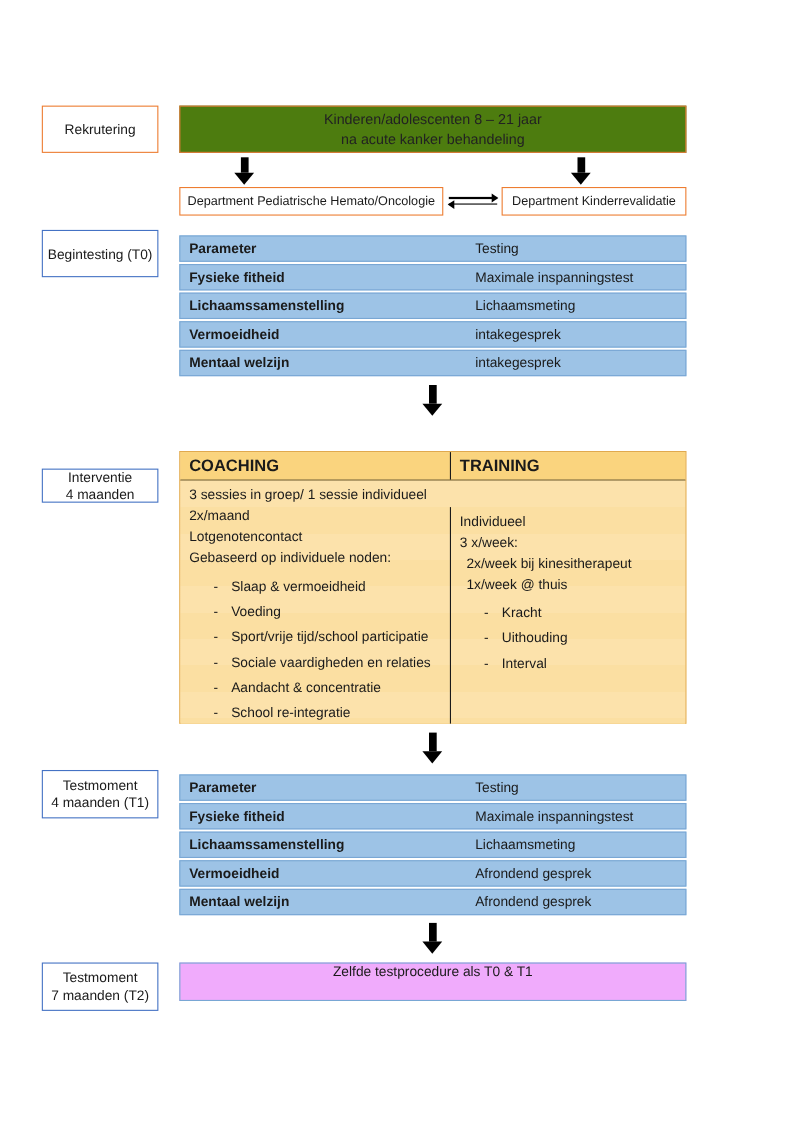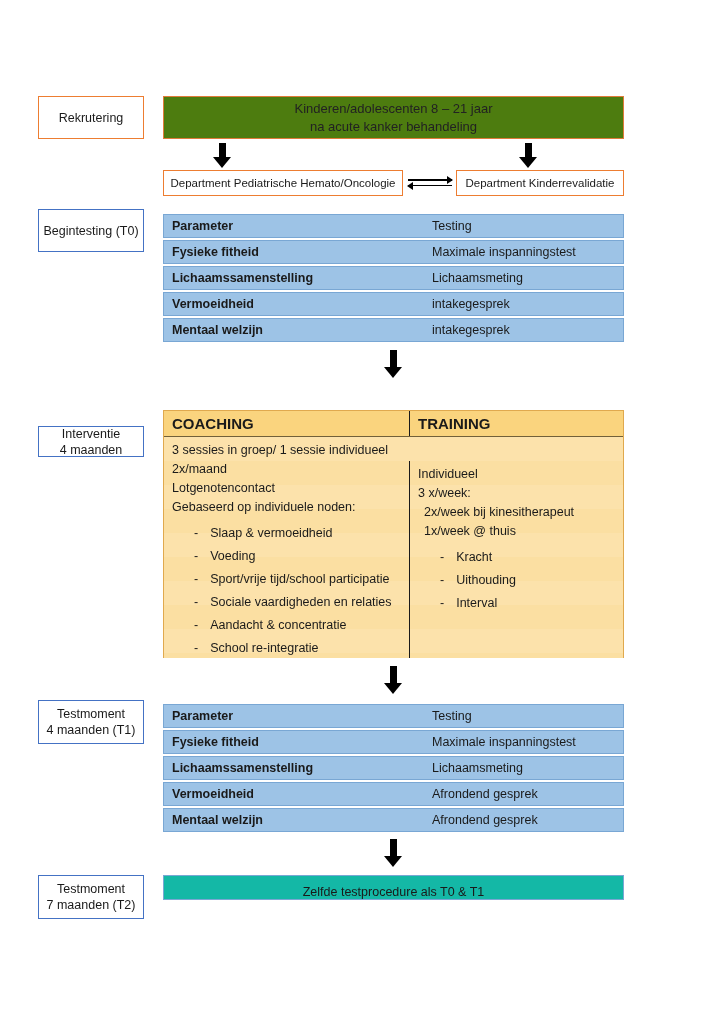--- a/index.html
+++ b/index.html
@@ -69,23 +69,23 @@
   .ot-col.left { flex:0 0 245px; }
   .ot-col.right { flex:1; border-left:1.5px solid #1a1a1a;margin-top:24px; }
   .ot-col .line.indent { padding-left:6px; }
   .bullet { display:flex; margin:4px 0 0 22px; line-height:19px; }
   .bullet.first { margin-top:7px; }
   .bullet-dash { flex:0 0 auto; margin-right:12px; }
   .bullet-dash::before { content:"-"; }
 
   
   .final-bar {
-    position:absolute; left:163px; top:875px; width:461px; height:25px;
-    background:#14b8a6; border:1px solid #79A7D4;
-    display:flex; align-items:flex-end; justify-content:center; font-size:12.5px;
+    position:absolute; left:163px; top:875px; width:461px; height:35px;
+    background:#f0abfc; border:1px solid #79A7D4;
+    display:flex; align-items:flex-start; justify-content:center; font-size:12.5px;
   }
 </style>
 </head>
 <body>
 
 <div class="page">
 
   <div class="side-box orange" style="top:96px; height:43px;justify-content:center;">
     <div>Rekrutering</div>
   </div>

